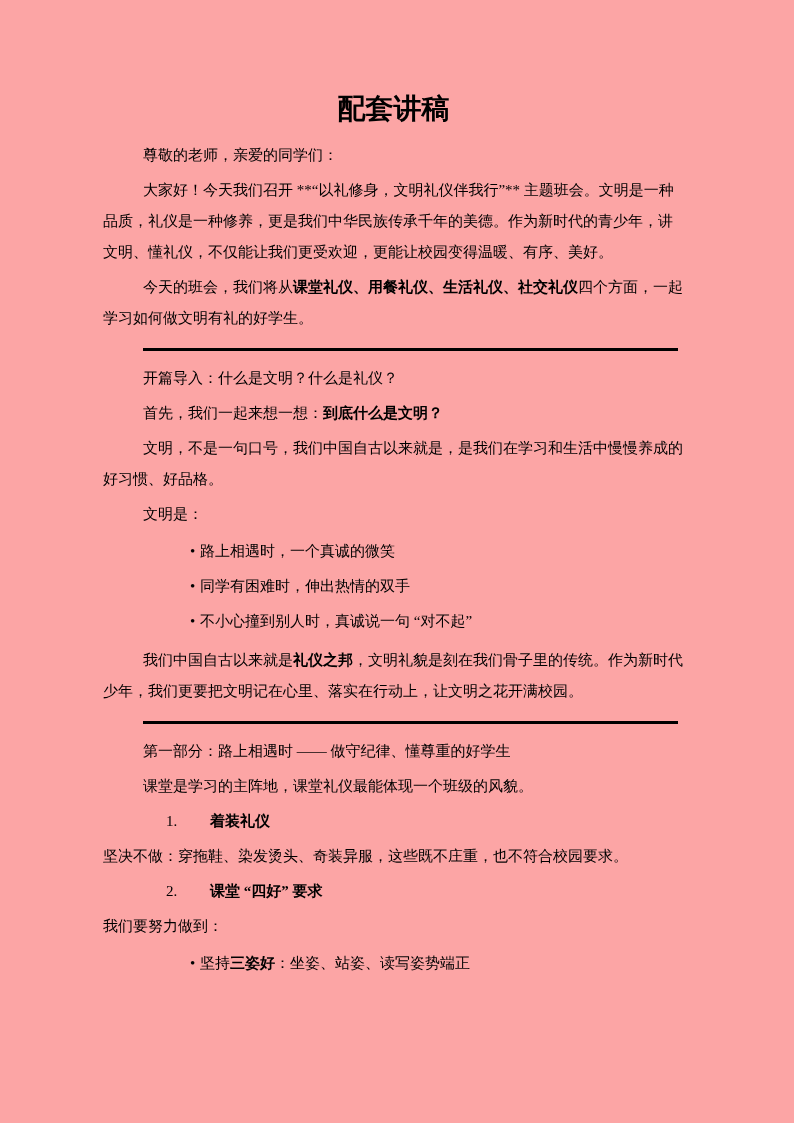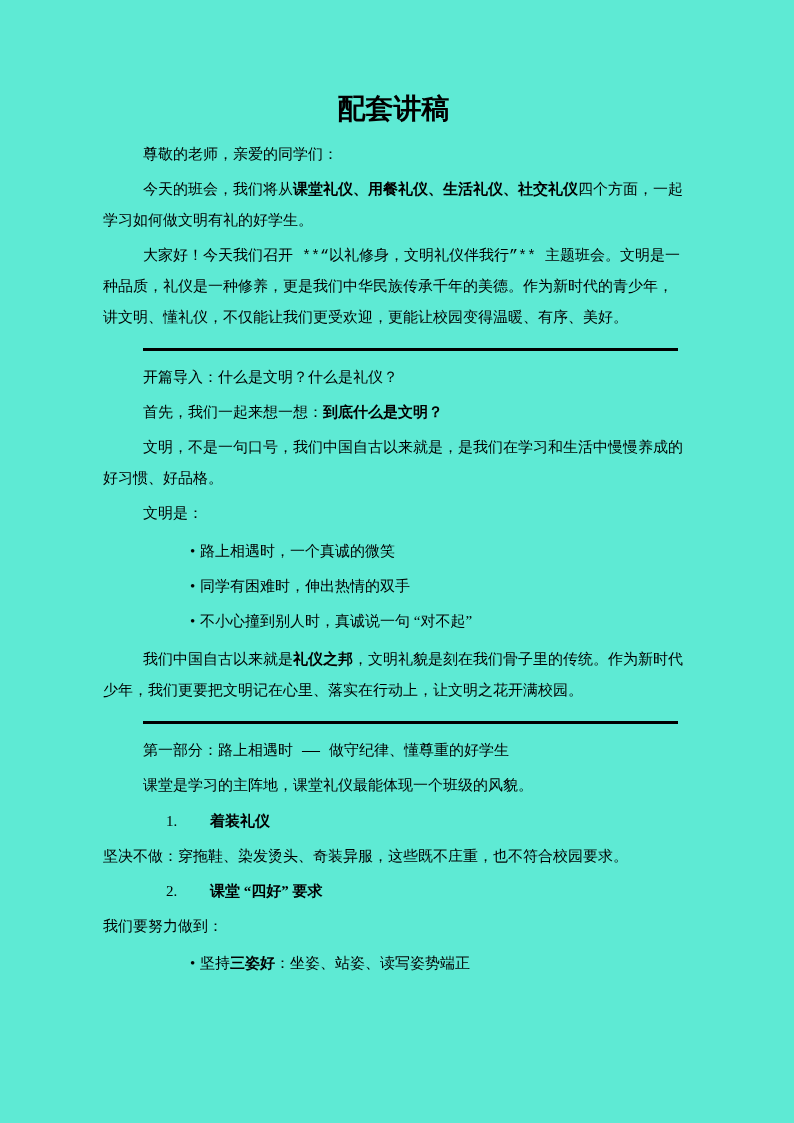--- a/index.html
+++ b/index.html
@@ -5,42 +5,41 @@
   html, body {
     margin: 0;
     padding: 0;
     background: #ffffff;
   }
   .page {
     position: relative;
     width: 794px;
     height: 1123px;
     margin: 0 auto;
-    background: #5eead4;
+    background: #fca5a5;
     box-sizing: border-box;
     padding: 92px 110px 40px 103px;
     font-family: "Liberation Serif", "DejaVu Serif", serif;
     font-size: 15px;
     color: #000000;
     overflow: hidden;
   }
   .doc-title {
     margin: 0 0 14px 0;
     font-size: 28px;
     line-height: 34px;
     font-weight: bold;
     text-align: center;
   }
   p.para {
     margin: 0 0 4px 0;
     line-height: 31px;
   }
   p.indent {
     text-indent: 40px;
-    font-family: Liberation Mono, monospace;
   }
   b, strong, .bold { font-weight: bold; }
   hr.rule {
     border: none;
     border-top: 3px solid #000000;
     margin: 14px 6px 12px 40px;
     height: 0;
   }
   ul.dot-list {
     list-style: none;
@@ -73,23 +72,23 @@
 </style>
 </head>
 <body>
 
 <div class="page">
 
   <h1 class="doc-title">配套讲稿</h1>
 
   <p class="para indent">尊敬的老师，亲爱的同学们：</p>
 
+  <p class="para indent">大家好！今天我们召开 **“以礼修身，文明礼仪伴我行”** 主题班会。文明是一种品质，礼仪是一种修养，更是我们中华民族传承千年的美德。作为新时代的青少年，讲文明、懂礼仪，不仅能让我们更受欢迎，更能让校园变得温暖、有序、美好。</p>
+
   <p class="para indent"><span>今天的班会，我们将从</span><strong>课堂礼仪、用餐礼仪、生活礼仪、社交礼仪</strong><span>四个方面，一起学习如何做文明有礼的好学生。</span></p>
-
-  <p class="para indent">大家好！今天我们召开 **“以礼修身，文明礼仪伴我行”** 主题班会。文明是一种品质，礼仪是一种修养，更是我们中华民族传承千年的美德。作为新时代的青少年，讲文明、懂礼仪，不仅能让我们更受欢迎，更能让校园变得温暖、有序、美好。</p>
 
   <hr class="rule">
 
   <p class="para indent">开篇导入：什么是文明？什么是礼仪？</p>
 
   <p class="para indent"><span>首先，我们一起来想一想：</span><strong>到底什么是文明？</strong></p>
 
   <p class="para indent">文明，不是一句口号，我们中国自古以来就是，是我们在学习和生活中慢慢养成的好习惯、好品格。</p>
 
   <p class="para indent">文明是：</p>

